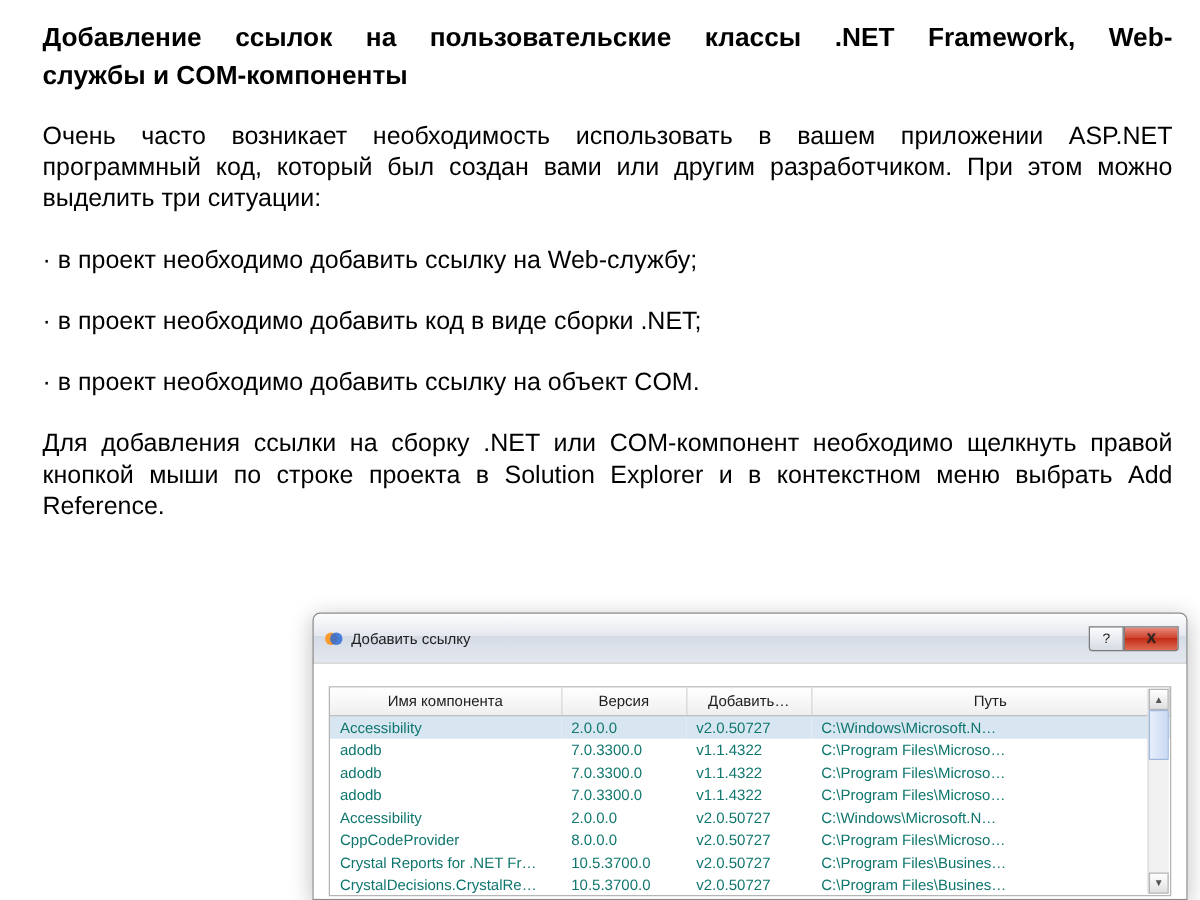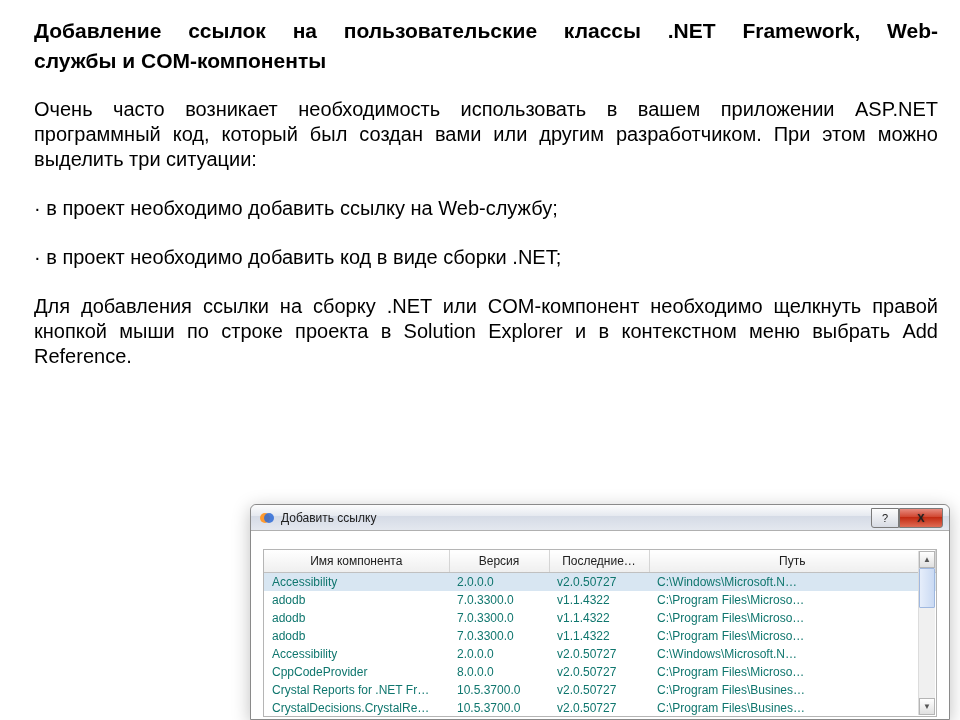--- a/index.html
+++ b/index.html
@@ -57,21 +57,21 @@
       bottom: 0;
       width: 700px;
       border: 1px solid #8a8a8a;
       border-radius: 6px 6px 0 0;
       background: #f0f0f0;
       box-shadow: 0 4px 18px rgba(0,0,0,.25);
       font-family: "Segoe UI", Tahoma, sans-serif;
       font-size: 12px;
     }
     .titlebar {
-      height: 26px;
+      height: 40px;
       background: linear-gradient(to bottom, #fdfdfd, #e4e8ef 45%, #d5dbe6 46%, #e4e8ef);
       border-radius: 6px 6px 0 0;
       border-bottom: 1px solid #b0b0b0;
       display: flex;
       align-items: center;
       padding: 0 6px 0 8px;
     }
     .title-icon {
       width: 16px;
       height: 16px;
@@ -222,20 +222,21 @@
 </head>
 <body>
 
 <div class="doc">
   <div class="heading">Добавление ссылок на пользовательские классы .NET Framework, Web-</div>
   <div class="heading-line2">службы и COM-компоненты</div>
   <div class="para">Очень часто возникает необходимость использовать в вашем приложении ASP.NET программный код, который был создан вами или другим разработчиком. При этом можно выделить три ситуации:</div>
   <div class="bullets">
     <div class="bullet">· в проект необходимо добавить ссылку на Web-службу;</div>
     <div class="bullet">· в проект необходимо добавить код в виде сборки .NET;</div>
+    <div class="bullet">· в проект необходимо добавить ссылку на объект COM.</div>
   </div>
   <div class="para2">Для добавления ссылки на сборку .NET или COM-компонент необходимо щелкнуть правой кнопкой мыши по строке проекта в Solution Explorer и в контекстном меню выбрать Add Reference.</div>
 </div>
 
 <div class="dialog-wrap">
   <div class="titlebar">
     <span class="title-icon">
       <svg width="16" height="16" viewBox="0 0 16 16">
         <circle cx="6" cy="8" r="5" fill="#ff9a2e"></circle>
         <circle cx="10" cy="8" r="5" fill="#2e6bd6" fill-opacity="0.85"></circle>
@@ -259,21 +260,21 @@
         <colgroup>
           <col class="col-name">
             <col class="col-ver">
             <col class="col-run">
             <col class="col-path">
         </colgroup>
         <thead>
           <tr>
             <th>Имя компонента</th>
             <th>Версия</th>
-            <th>Последние…</th>
+            <th>Добавить…</th>
             <th>Путь</th>
           </tr>
         </thead>
         <tbody id="table-body">
             <tr class="selected">
               <td>Accessibility</td>
               <td>2.0.0.0</td>
               <td>v2.0.50727</td>
               <td>C:\Windows\Microsoft.N…</td>
             </tr>

